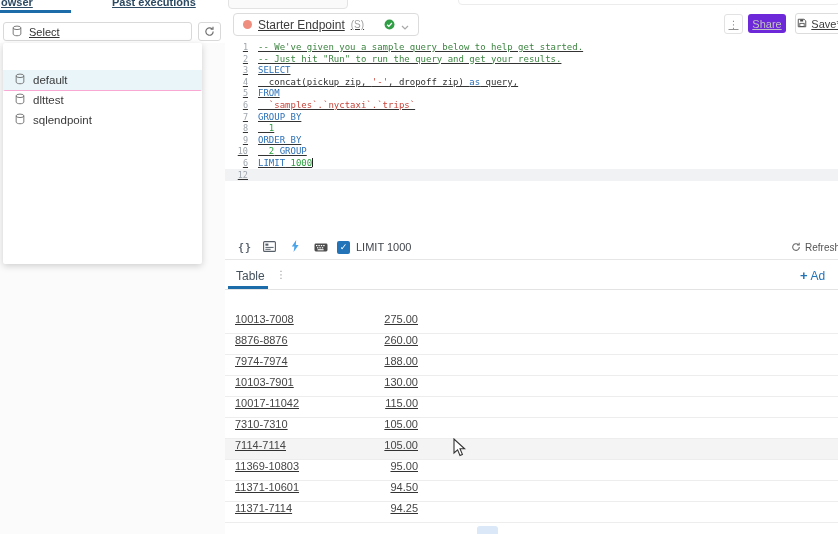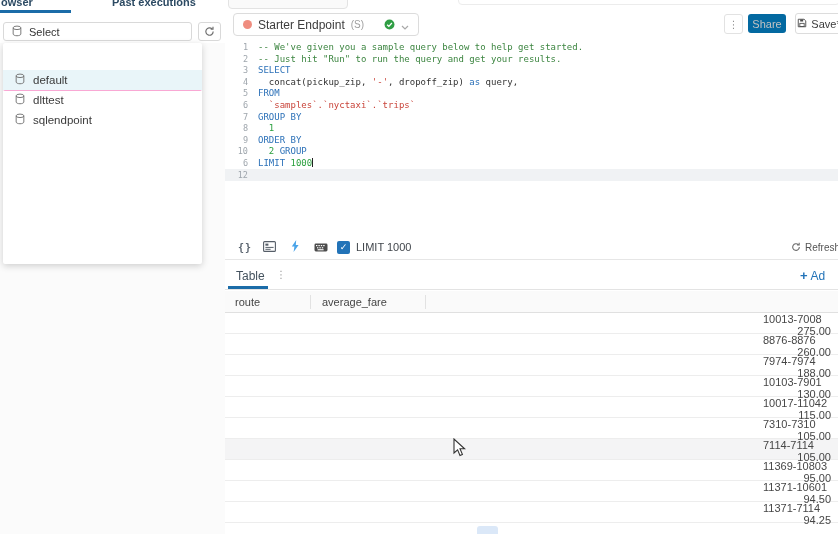--- a/index.html
+++ b/index.html
@@ -1,21 +1,21 @@
 <!DOCTYPE html>
 <html><head>
 <meta charset="utf-8">
 <style>
   * { margin:0; padding:0; box-sizing:border-box; }
   html,body { background:#fff; }
   #app {
     position:relative; width:838px; height:534px; overflow:hidden;
     background:#fff; font-family:"Liberation Sans", sans-serif; color:#333;
   }
-  .abs { position:absolute; }
+  .abs { position:absolute;text-decoration:underline; }
 
   
   .sidebar { left:0; top:0; width:225px; height:534px; background:#fbfbfb; }
   .sidebar-top { left:0; top:0; width:225px; height:43px; background:#fff; }
   .sb-tab { font-size:11px; font-weight:bold; color:#2c4a63; white-space:nowrap; }
   .sb-underline { left:0; top:10px; width:71px; height:3px; background:#1b6ca8; }
   .select-box {
     left:3px; top:22px; width:189px; height:19px; background:#fff;
     border:1px solid #d9d9d9; border-radius:3px;
     display:flex; align-items:center; gap:7px; padding:0 8px;
@@ -60,21 +60,21 @@
   .status-dot { width:9px; height:9px; border-radius:50%; background:#ef8d7f; flex:0 0 auto; }
   .endpoint-name { font-size:12px; color:#3c3c3c; white-space:nowrap; }
   .endpoint-suffix { font-size:10px; color:#9e9e9e; }
   .flex1 { flex:1; }
   .kebab-btn {
     left:724px; top:14px; width:19px; height:20px; border:1px solid #e2e2e2;
     border-radius:3px; background:#fff; display:flex; align-items:center; justify-content:center;
     color:#8f8f8f; font-size:10px;
   }
   .share-btn {
-    left:748px; top:14px; width:38px; height:19px; background:#0369a1; border-radius:3px;
+    left:748px; top:14px; width:38px; height:19px; background:#6d28d9; border-radius:3px;
     display:flex; align-items:center; justify-content:center;
     font-size:11px; color:#c2c2c2;
   }
   .save-btn {
     left:795px; top:13px; width:48px; height:21px; background:#fff;
     border:1px solid #dcdcdc; border-radius:3px;
     display:flex; align-items:center; justify-content:center; gap:4px;
     font-size:11px; color:#3c3c3c;
   }
 
@@ -115,22 +115,22 @@
              color:#2273b8; font-size:12px; white-space:nowrap; }
   .add-plus { font-weight:bold; font-size:13px; }
 
   
   .thead { left:225px; top:291px; width:613px; height:22px; background:#fafafa;
            border-bottom:1px solid #e0e0e0; display:flex; align-items:center; }
   .th1 { width:85px; padding-left:10px; font-size:11px; color:#454545; }
   .th2 { width:115px; padding-left:12px; font-size:11px; color:#454545; }
   .vdiv { position:absolute; top:4px; height:14px; width:1px; background:#e2e2e2; }
   .tbody { left:225px; top:313px; width:613px; }
-  .trow { height:21px; display:flex; align-items:flex-end; border-bottom:1px solid #ededed;
-          background:#fff;flex-direction:column; }
+  .trow { height:21px; display:flex; align-items:flex-start; border-bottom:1px solid #ededed;
+          background:#fff; }
   .trow.hov { background:#f4f4f5; }
   .td1 { width:85px; padding-left:10px; font-size:11px; color:#464646; white-space:nowrap; }
   .td2 { width:115px; padding-right:7px; text-align:right; font-size:11px; color:#464646; }
 
   .pager-pill { left:477px; top:526px; width:21px; height:12px; background:#dbe8f8; border-radius:3px; }
   .cursor { left:453px; top:438px; }
 </style>
 </head>
 <body>
 
@@ -321,26 +321,20 @@
   <div class="abs ttab-row">
     <div class="ttab-label">Table</div>
     <div class="ttab-kebab">⋮</div>
     <div class="ttab-underline"></div>
     <div class="add-btn">
       <span class="add-plus">+</span>
       <span>Ad</span>
     </div>
   </div>
 
-  <div class="abs thead">
-    <div class="th1">route</div>
-    <div class="th2">average_fare</div>
-    <div class="vdiv" style="left:85px;"></div>
-    <div class="vdiv" style="left:200px;"></div>
-  </div>
   <div class="abs tbody">
       <div class="trow">
         <div class="td1">10013-7008</div>
         <div class="td2">275.00</div>
       </div>
       <div class="trow">
         <div class="td1">8876-8876</div>
         <div class="td2">260.00</div>
       </div>
       <div class="trow">

